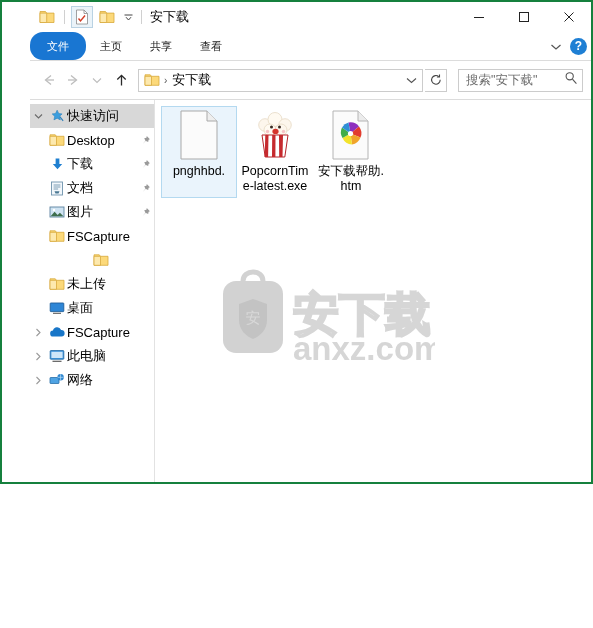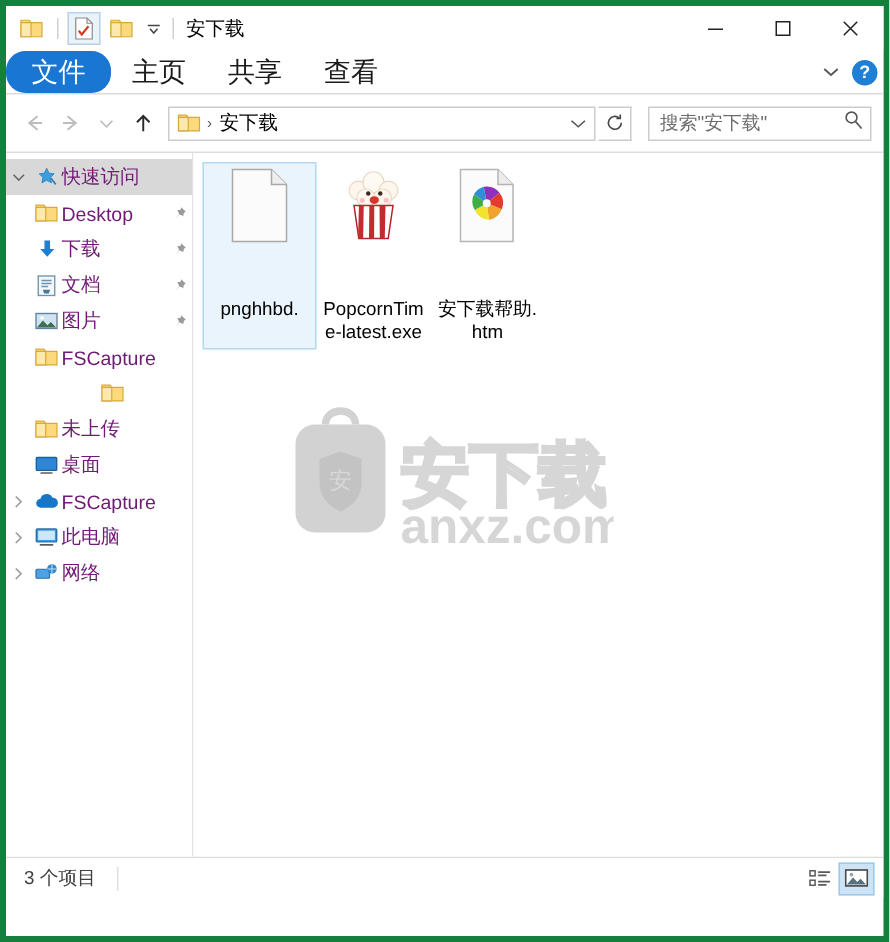--- a/index.html
+++ b/index.html
@@ -7,25 +7,26 @@
     padding: 0;
     background: #ffffff;
   }
   body {
     font-family: "Liberation Sans", "DejaVu Sans", sans-serif;
     -webkit-font-smoothing: antialiased;
   }
   #window {
     position: relative;
     width: 593px;
-    height: 628px;
-    box-sizing: border-box;
-    background: #ffffff;
-    border: 4px solid #15803d;
+    height: 484px;
+    box-sizing: border-box;
+    background: #ffffff;
+    border: 2px solid #15803d;
     overflow: hidden;
+    padding-left: 28px;
   }
 
   
   .titlebar {
     height: 30px;
     display: flex;
     align-items: center;
     background: #ffffff;
     padding-left: 6px;
     box-sizing: border-box;
@@ -88,21 +89,21 @@
     align-items: stretch;
     background: #ffffff;
     position: relative;
     border-bottom: 1px solid #dcdcdc;
   }
   .tab {
     display: flex;
     align-items: center;
     justify-content: center;
     padding: 0 14px;
-    font-size: 18px;
+    font-size: 11px;
     color: #1a1a1a;
     white-space: nowrap;
     border-radius: 13px;
   }
   .tab.file {
     background: #1976d2;
     color: #ffffff;
     padding: 0 17px;
   }
   .ribbon-right {
@@ -220,21 +221,21 @@
     border-right: 1px solid #e2e2e2;
     background: #ffffff;
     padding-top: 4px;
     overflow: hidden;
   }
   .navitem {
     height: 24px;
     display: flex;
     align-items: center;
     font-size: 13px;
-    color: #701a75;
+    color: #000000;
     position: relative;
     white-space: nowrap;
   }
   .navitem.selected {
     background: #d8d8d8;
   }
   .chev {
     width: 17px;
     display: flex;
     align-items: center;
@@ -277,21 +278,20 @@
     z-index: 2;
   }
   .fileitem {
     width: 76px;
     padding: 3px 2px 4px 2px;
     box-sizing: border-box;
     display: flex;
     flex-direction: column;
     align-items: center;
     text-align: center;
-    gap: 33px;
   }
   .fileitem.selected {
     background: #eaf4fc;
     border: 1px solid #b4d9f0;
     padding: 2px 1px 3px 1px;
   }
   .file-icon {
     height: 52px;
     display: flex;
     align-items: center;

